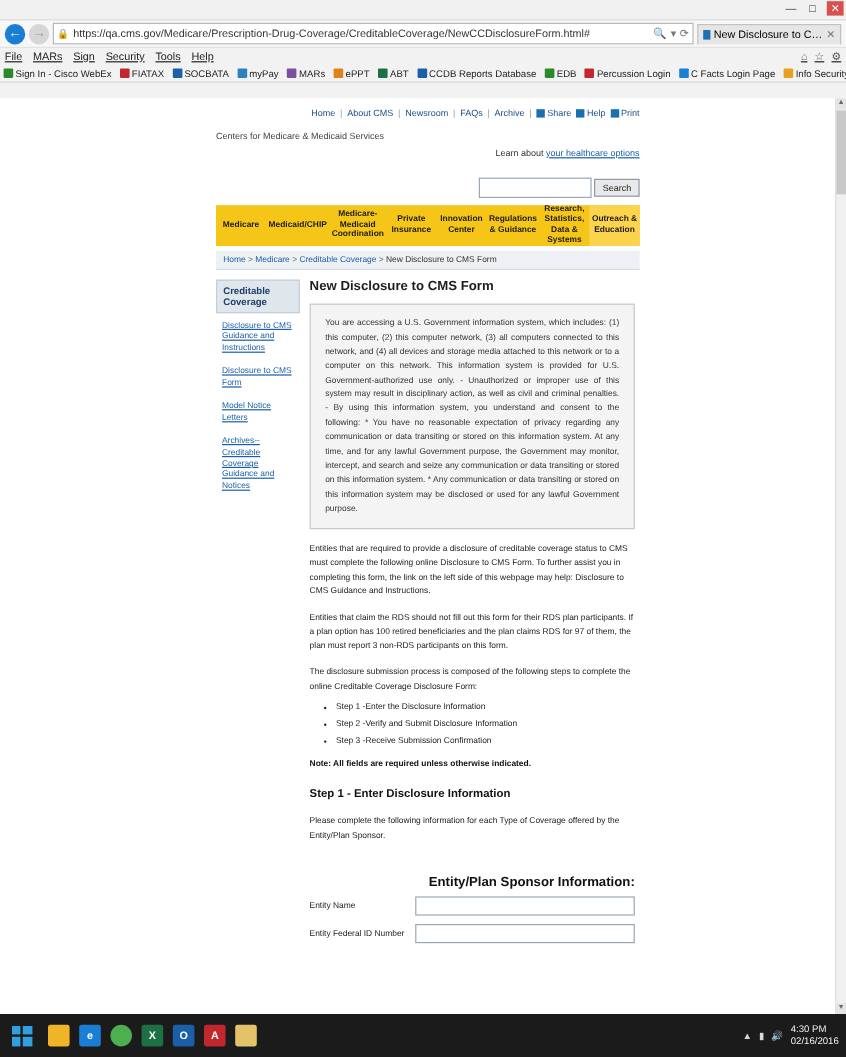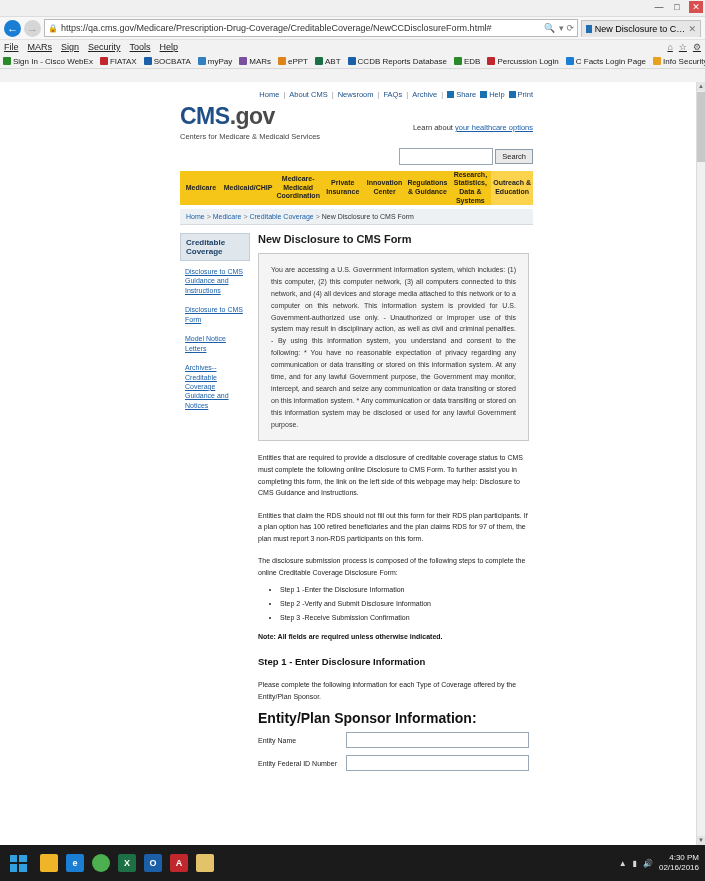--- a/index.html
+++ b/index.html
@@ -77,34 +77,34 @@
   .leftlink{font-size:7px;color:#1a5fa8;text-decoration:underline;display:block;margin-bottom:10px;line-height:1.35;}
   .right-col{flex:1;padding:8px 4px 0 8px;}
   h1.pagetitle{font-size:11px;color:#1d1d1d;font-weight:bold;margin:0 0 8px 0;}
   .notice{border:1px solid #c9c9c9;background:#f4f4f4;padding:10px 12px;font-size:7px;color:#333;
           line-height:1.7;text-align:justify;}
   p.para{font-size:7px;color:#222;line-height:1.65;margin:11px 0 0 0;text-align:left;}
   ul.steps{margin:8px 0 0 0;padding-left:22px;}
   ul.steps li{font-size:7px;color:#222;margin-bottom:7px;}
   p.note{font-size:7px;font-weight:bold;color:#111;margin:12px 0 0 0;}
   h2.step{font-size:9.5px;font-weight:bold;color:#111;margin:16px 0 12px 0;}
-  h3.section{font-size:14px;font-weight:bold;color:#111;margin:8px 0 6px 0;}
+  h3.section{font-size:11px;font-weight:bold;color:#111;margin:27px 0 6px 0;text-align:right;}
   .formrow{display:flex;align-items:center;margin-bottom:7px;}
   .formlabel{width:88px;font-size:7px;color:#222;}
   .forminput{flex:1;height:12px;border:1px solid #9aa7b5;background:#fff;}
   
   .taskbar{position:absolute;left:0;bottom:0;width:705px;height:36px;background:#1b1b1b;display:flex;align-items:center;}
   .startbtn{width:36px;height:36px;display:flex;align-items:center;justify-content:center;}
   .winlogo{width:17px;height:17px;display:grid;grid-template-columns:1fr 1fr;grid-template-rows:1fr 1fr;gap:2px;}
   .winlogo i{background:#30a0e0;display:block;}
   .tbicon{width:26px;height:36px;display:flex;align-items:center;justify-content:center;}
   .tbicon .glyph{width:18px;height:18px;border-radius:2px;display:flex;align-items:center;justify-content:center;
                  font-size:9px;color:#fff;font-weight:bold;}
   .tray{margin-left:auto;display:flex;align-items:center;gap:6px;padding-right:6px;color:#e8e8e8;font-size:8px;}
-  .clock{text-align:right;line-height:1.25;font-size:8px;color:#f0f0f0;}
+  .clock{text-align:left;line-height:1.25;font-size:8px;color:#f0f0f0;}
   .traybtn{font-size:8px;color:#d8d8d8;}
 </style>
 </head>
 <body>
 
 <div class="browser">
 
   <div class="titlebar">
     <div class="winbtns">
       <span class="winbtn">—</span>
@@ -222,21 +222,20 @@
             <span>Help</span>
           </span>
         <span class="tool">
             <i class="sq"></i>
             <span>Print</span>
           </span>
       </div>
 
       <div class="brandrow">
         <div>
-          <div class="logo"><span>CMS</span><span class="gov">.gov</span></div>
           <div class="tagline">Centers for Medicare &amp; Medicaid Services</div>
         </div>
         <div class="searchbox">
           <div class="learn">
             <span>Learn about</span>
             <a href="#">your healthcare options</a>
           </div>
           <div class="searchwrap">
             <input class="searchinput" type="text" value="" style="">
             <button class="searchbtn">Search</button>

